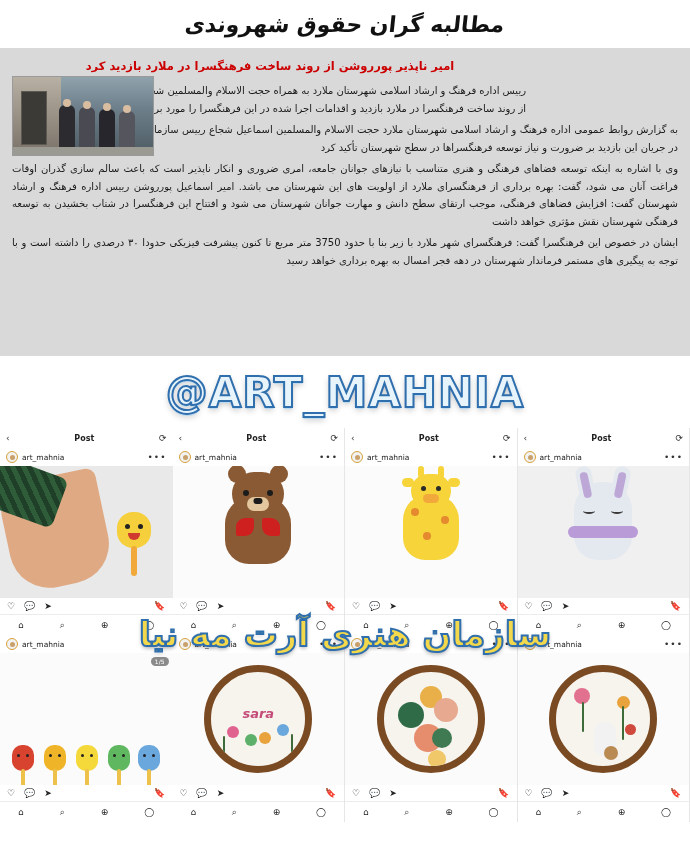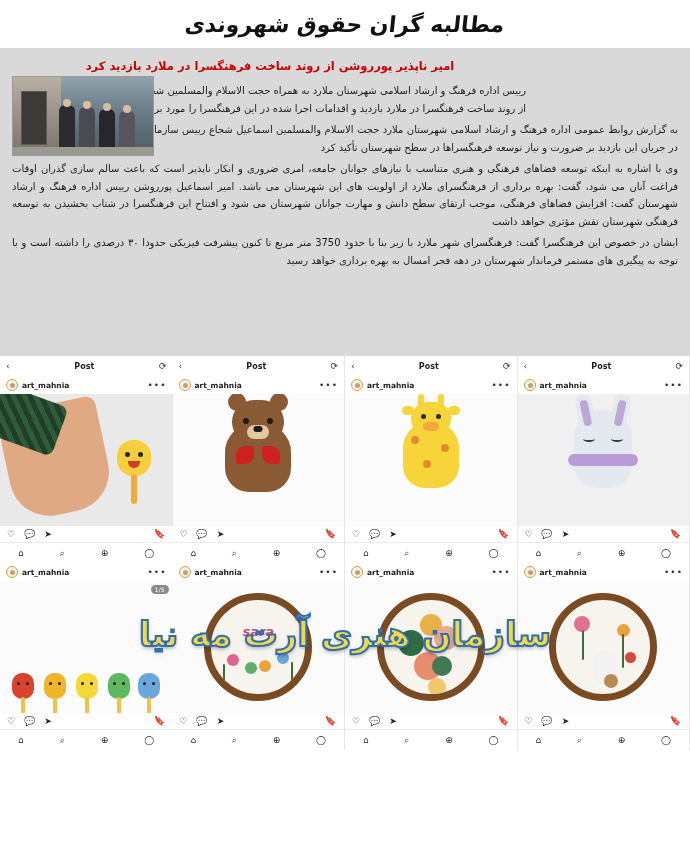--- a/index.html
+++ b/index.html
@@ -198,21 +198,20 @@
     content: "";
     position: absolute;
     left: 3px; top: 2.5px;
     width: 5px; height: 5px;
     border-radius: 50%;
     background: #c9a06a;
   }
   .ig-username {
     font-size: 7.5px;
     color: #222;
-    font-weight: bold;
   }
   .ig-more {
     margin-left: auto;
     font-size: 9px;
     color: #333;
     letter-spacing: 1px;
   }
 
   .ig-photo {
     height: 132px;
@@ -393,21 +392,21 @@
     box-sizing: border-box;
     overflow: hidden;
   }
   .hoop .bloom {
     position: absolute; border-radius: 50%;
   }
   .hoop .stem {
     position: absolute; background: #3f6b3a; width: 2px; border-radius: 1px;
   }
   .hoop-name {
-    position: absolute; left: 50%; top: 24px; transform: translateX(-50%);
+    position: absolute; left: 50%; top: 34px; transform: translateX(-50%);
     font-size: 13px; color: #c44b78; font-style: italic; font-weight: bold;
     direction: ltr;
   }
 
   .lolli {
     position: absolute; bottom: 14px;
     width: 22px; height: 26px; border-radius: 10px;
   }
   .lolli .stk {
     position: absolute; left: 50%; top: 24px; transform: translateX(-50%);
@@ -484,20 +483,23 @@
     </div>
 
     <div class="news-paragraphs">
       <p class="news-p-first">رییس اداره فرهنگ و ارشاد اسلامی شهرستان ملارد به همراه حجت الاسلام والمسلمین شجاع رییس سازمان تبلیغات اسلامی از روند ساخت فرهنگسرا در ملارد بازدید و اقدامات اجرا شده در این فرهنگسرا را مورد بررسی قرار داد</p>
       <p>به گزارش روابط عمومی اداره فرهنگ و ارشاد اسلامی شهرستان ملارد حجت الاسلام والمسلمین اسماعیل شجاع رییس سازمان تبلیغات اسلامی شهرستان ملارد در جریان این بازدید بر ضرورت و نیاز توسعه فرهنگسراها در سطح شهرستان تأکید کرد</p>
       <p>وی با اشاره به اینکه توسعه فضاهای فرهنگی و هنری متناسب با نیازهای جوانان جامعه، امری ضروری و انکار ناپذیر است که باعث سالم سازی گذران اوقات فراغت آنان می شود، گفت: بهره برداری از فرهنگسرای ملارد از اولویت های این شهرستان می باشد. امیر اسماعیل پورروشن رییس اداره فرهنگ و ارشاد شهرستان گفت: افزایش فضاهای فرهنگی، موجب ارتقای سطح دانش و مهارت جوانان شهرستان می شود و افتتاح این فرهنگسرا در شتاب بخشیدن به توسعه فرهنگی شهرستان نقش مؤثری خواهد داشت</p>
       <p>ایشان در خصوص این فرهنگسرا گفت: فرهنگسرای شهر ملارد با زیر بنا با حدود 3750 متر مربع تا کنون پیشرفت فیزیکی حدودا ۳۰ درصدی را داشته است و با توجه به پیگیری های مستمر فرماندار شهرستان در دهه فجر امسال به بهره برداری خواهد رسید</p>
     </div>
   </div>
 
+  <div class="handle-band">
+    <div class="handle-text">@ART_MAHNIA</div>
+  </div>
 
   <div class="ig-grid">
 
     <div class="ig-row">
 
       <div class="ig-cell">
         <div class="ig-topbar">
           <span class="ig-ico">‹</span>
           <span class="tb-label">Post</span>
           <span class="ig-ico">⟳</span>

